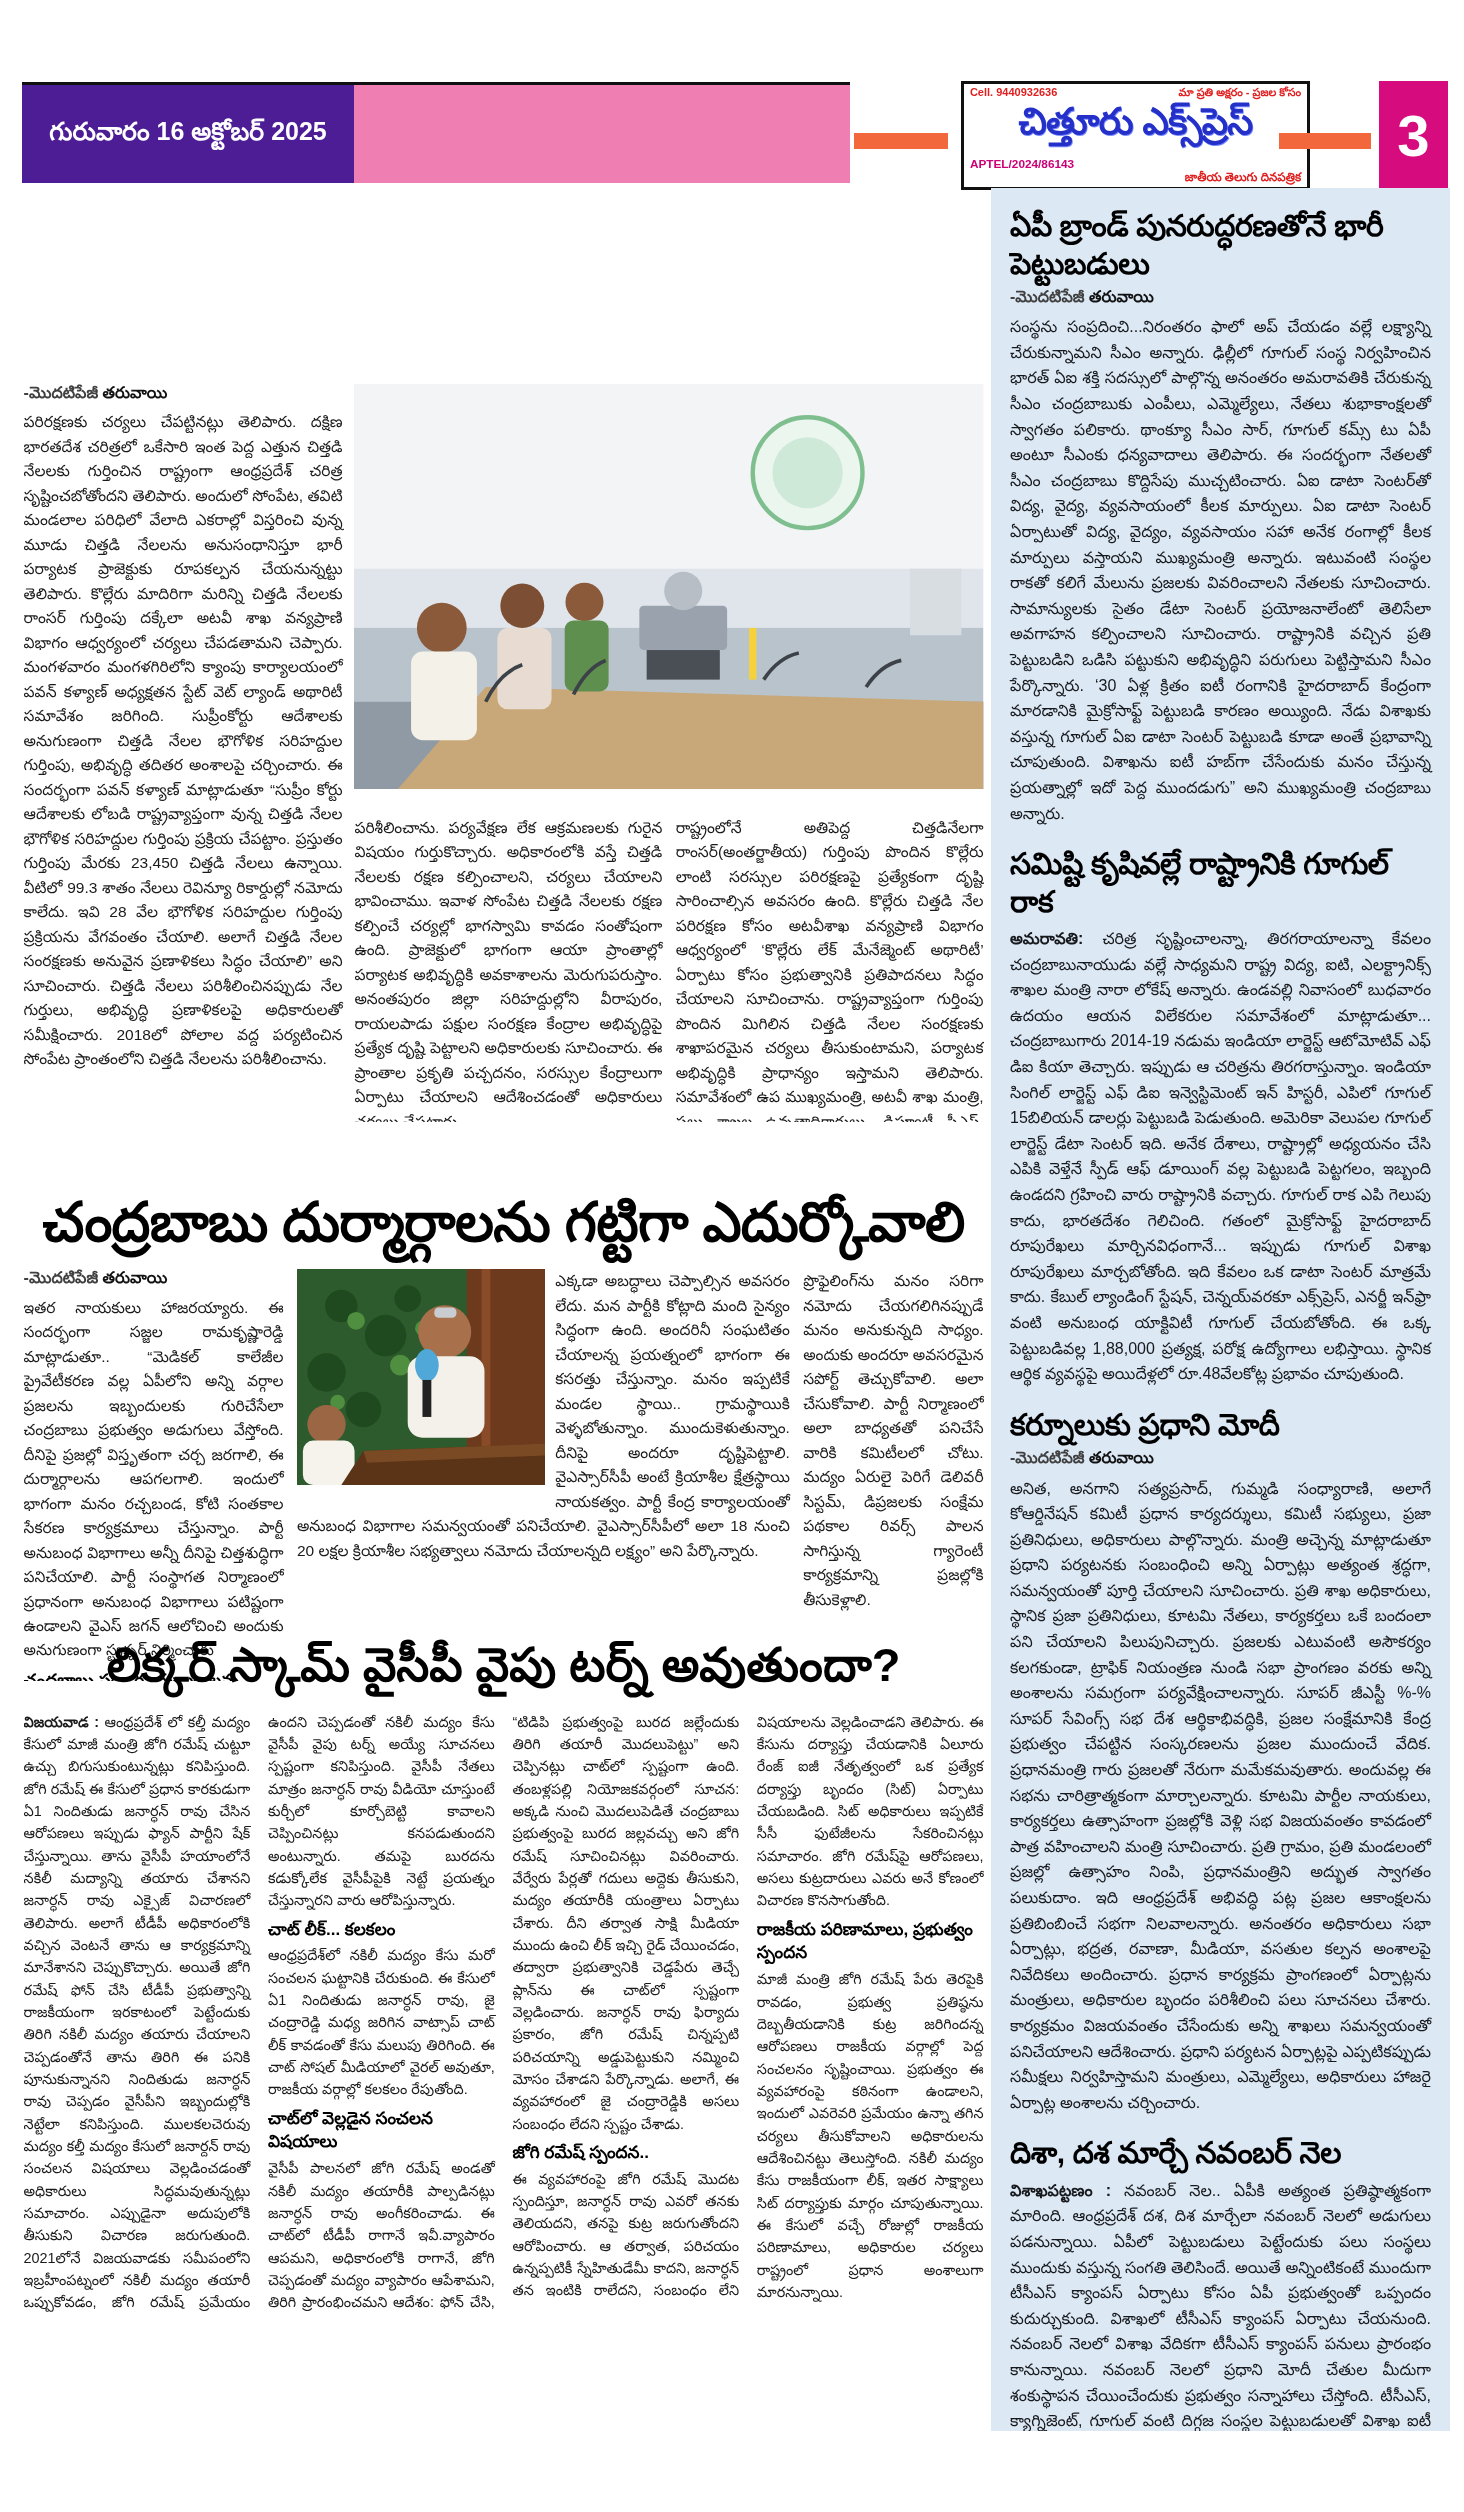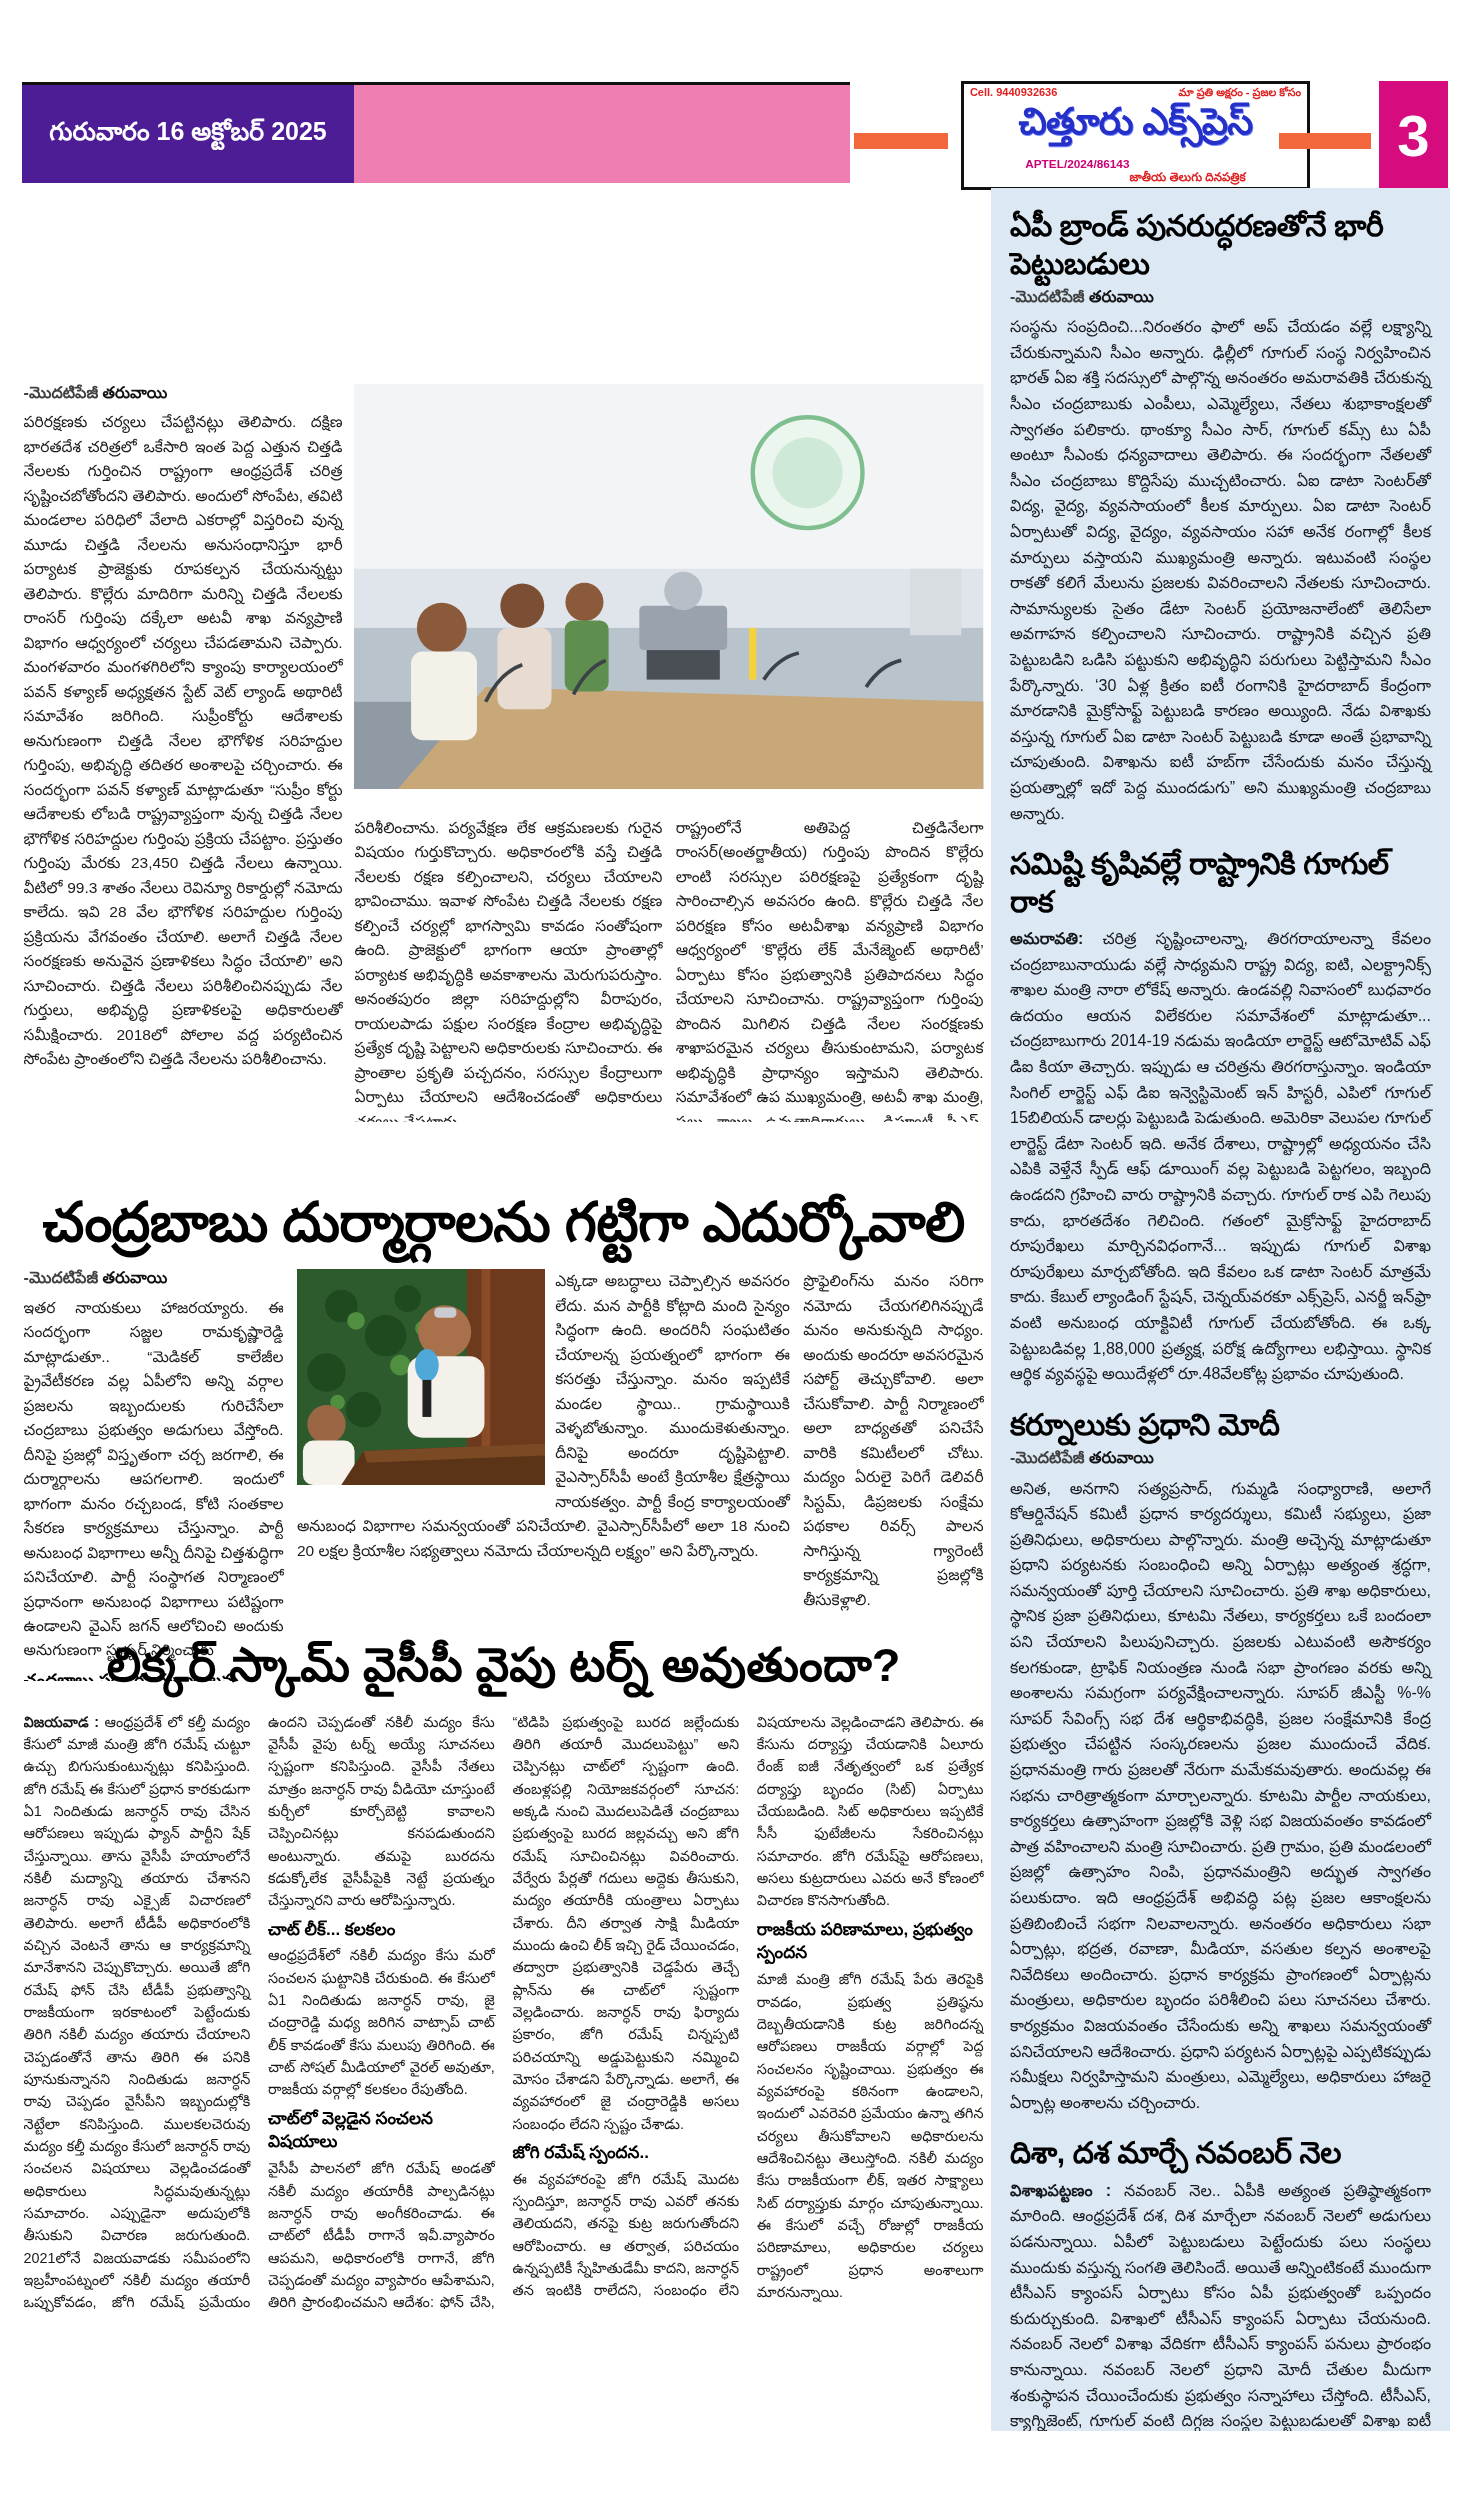--- a/index.html
+++ b/index.html
@@ -12,21 +12,21 @@
   .date-block span{color:#fff;font-weight:bold;font-size:25px;}
   .pink-block{position:absolute;left:354px;top:85px;width:496px;height:98px;background:#ef7fb2;}
   .dash{position:absolute;top:133px;height:16px;background:#f2683c;}
   .dash1{left:854px;width:94px;}
   .dash2{left:1279px;width:92px;}
   .logo-box{position:absolute;left:961px;top:81px;width:349px;height:109px;background:#fff;
             border:3.7px solid #111;box-sizing:border-box;padding:1.5px 5.9px;overflow:hidden;}
   .logo-top{display:flex;justify-content:space-between;font-size:11px;font-weight:bold;color:#e02020;}
   .logo-title{color:#2430c8;font-weight:bold;font-size:37px;line-height:41px;text-align:center;
               text-shadow:0.7px 0.7px 0 #7788ff;letter-spacing:-0.7px;white-space:nowrap;}
-  .logo-bottom{display:flex;justify-content:center;align-items:center;font-size:11.8px;font-weight:bold;}
+  .logo-bottom{display:flex;justify-content:space-between;align-items:center;font-size:11.8px;font-weight:bold;}
   .logo-reg{color:#cc0077;}
   .logo-tag{color:#e02020;margin-top:28px;}
   .pagenum-block{position:absolute;left:1379px;top:81px;width:69px;height:109px;background:#d60b7d;
                  display:flex;align-items:center;justify-content:center;}
   .pagenum-block span{color:#fff;font-weight:bold;font-size:58px;}
   
   .hl1{position:absolute;left:66px;top:201px;width:915px;text-align:center;color:#7d1b80;font-weight:bold;}
   .hl1 .l1{font-size:53px;line-height:75px;}
   .hl1 .l2{font-size:56px;line-height:83px;}
   .kicker{font-weight:bold;font-size:16px;margin-bottom:4.4px;}

